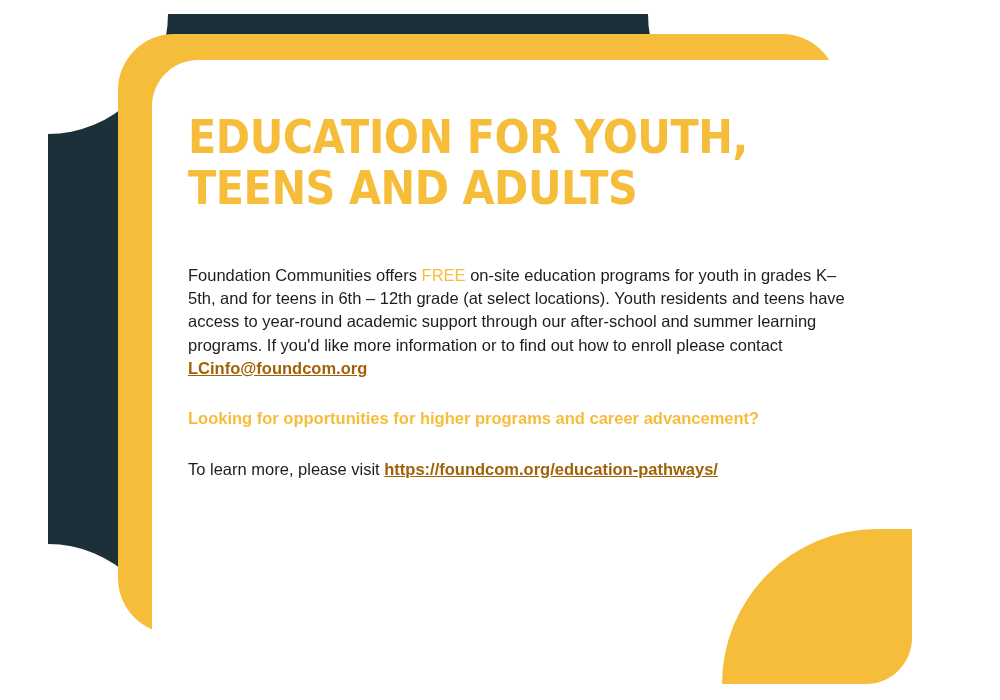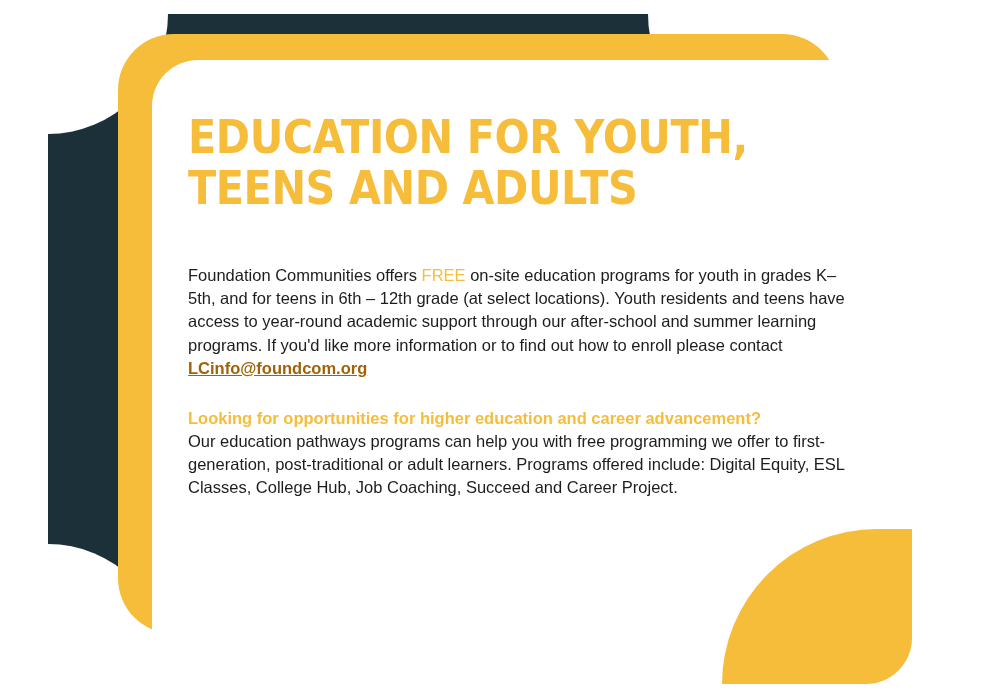--- a/index.html
+++ b/index.html
@@ -168,21 +168,21 @@
 
     <div class="card-content">
 
       <h1 class="title">EDUCATION FOR YOUTH,
 TEENS AND ADULTS</h1>
 
       <div class="body-block">
         <p class="para"><span>Foundation Communities offers </span><span class="free">FREE</span><span> on-site education programs for youth in grades K–5th, and for teens in 6th – 12th grade (at select locations). Youth residents and teens have access to year-round academic support through our after-school and summer learning programs. If you'd like more information or to find out how to enroll please contact </span><a class="link" href="#">LCinfo@foundcom.org</a></p>
       </div>
 
-      <p class="subhead">Looking for opportunities for higher education and career advancement?</p>
+      <p class="subhead">Looking for opportunities for higher programs and career advancement?</p>
 
-      <p class="para2">Our education pathways programs can help you with free programming we offer to first-generation, post-traditional or adult learners. Programs offered include: Digital Equity, ESL Classes, College Hub, Job Coaching, Succeed and Career Project.</p>
 
+      <p class="para3"><span>To learn more, please visit </span><a class="link" href="#">https://foundcom.org/education-pathways/</a></p>
 
     </div>
   </div>
 
 </div>
 
 </body></html>

